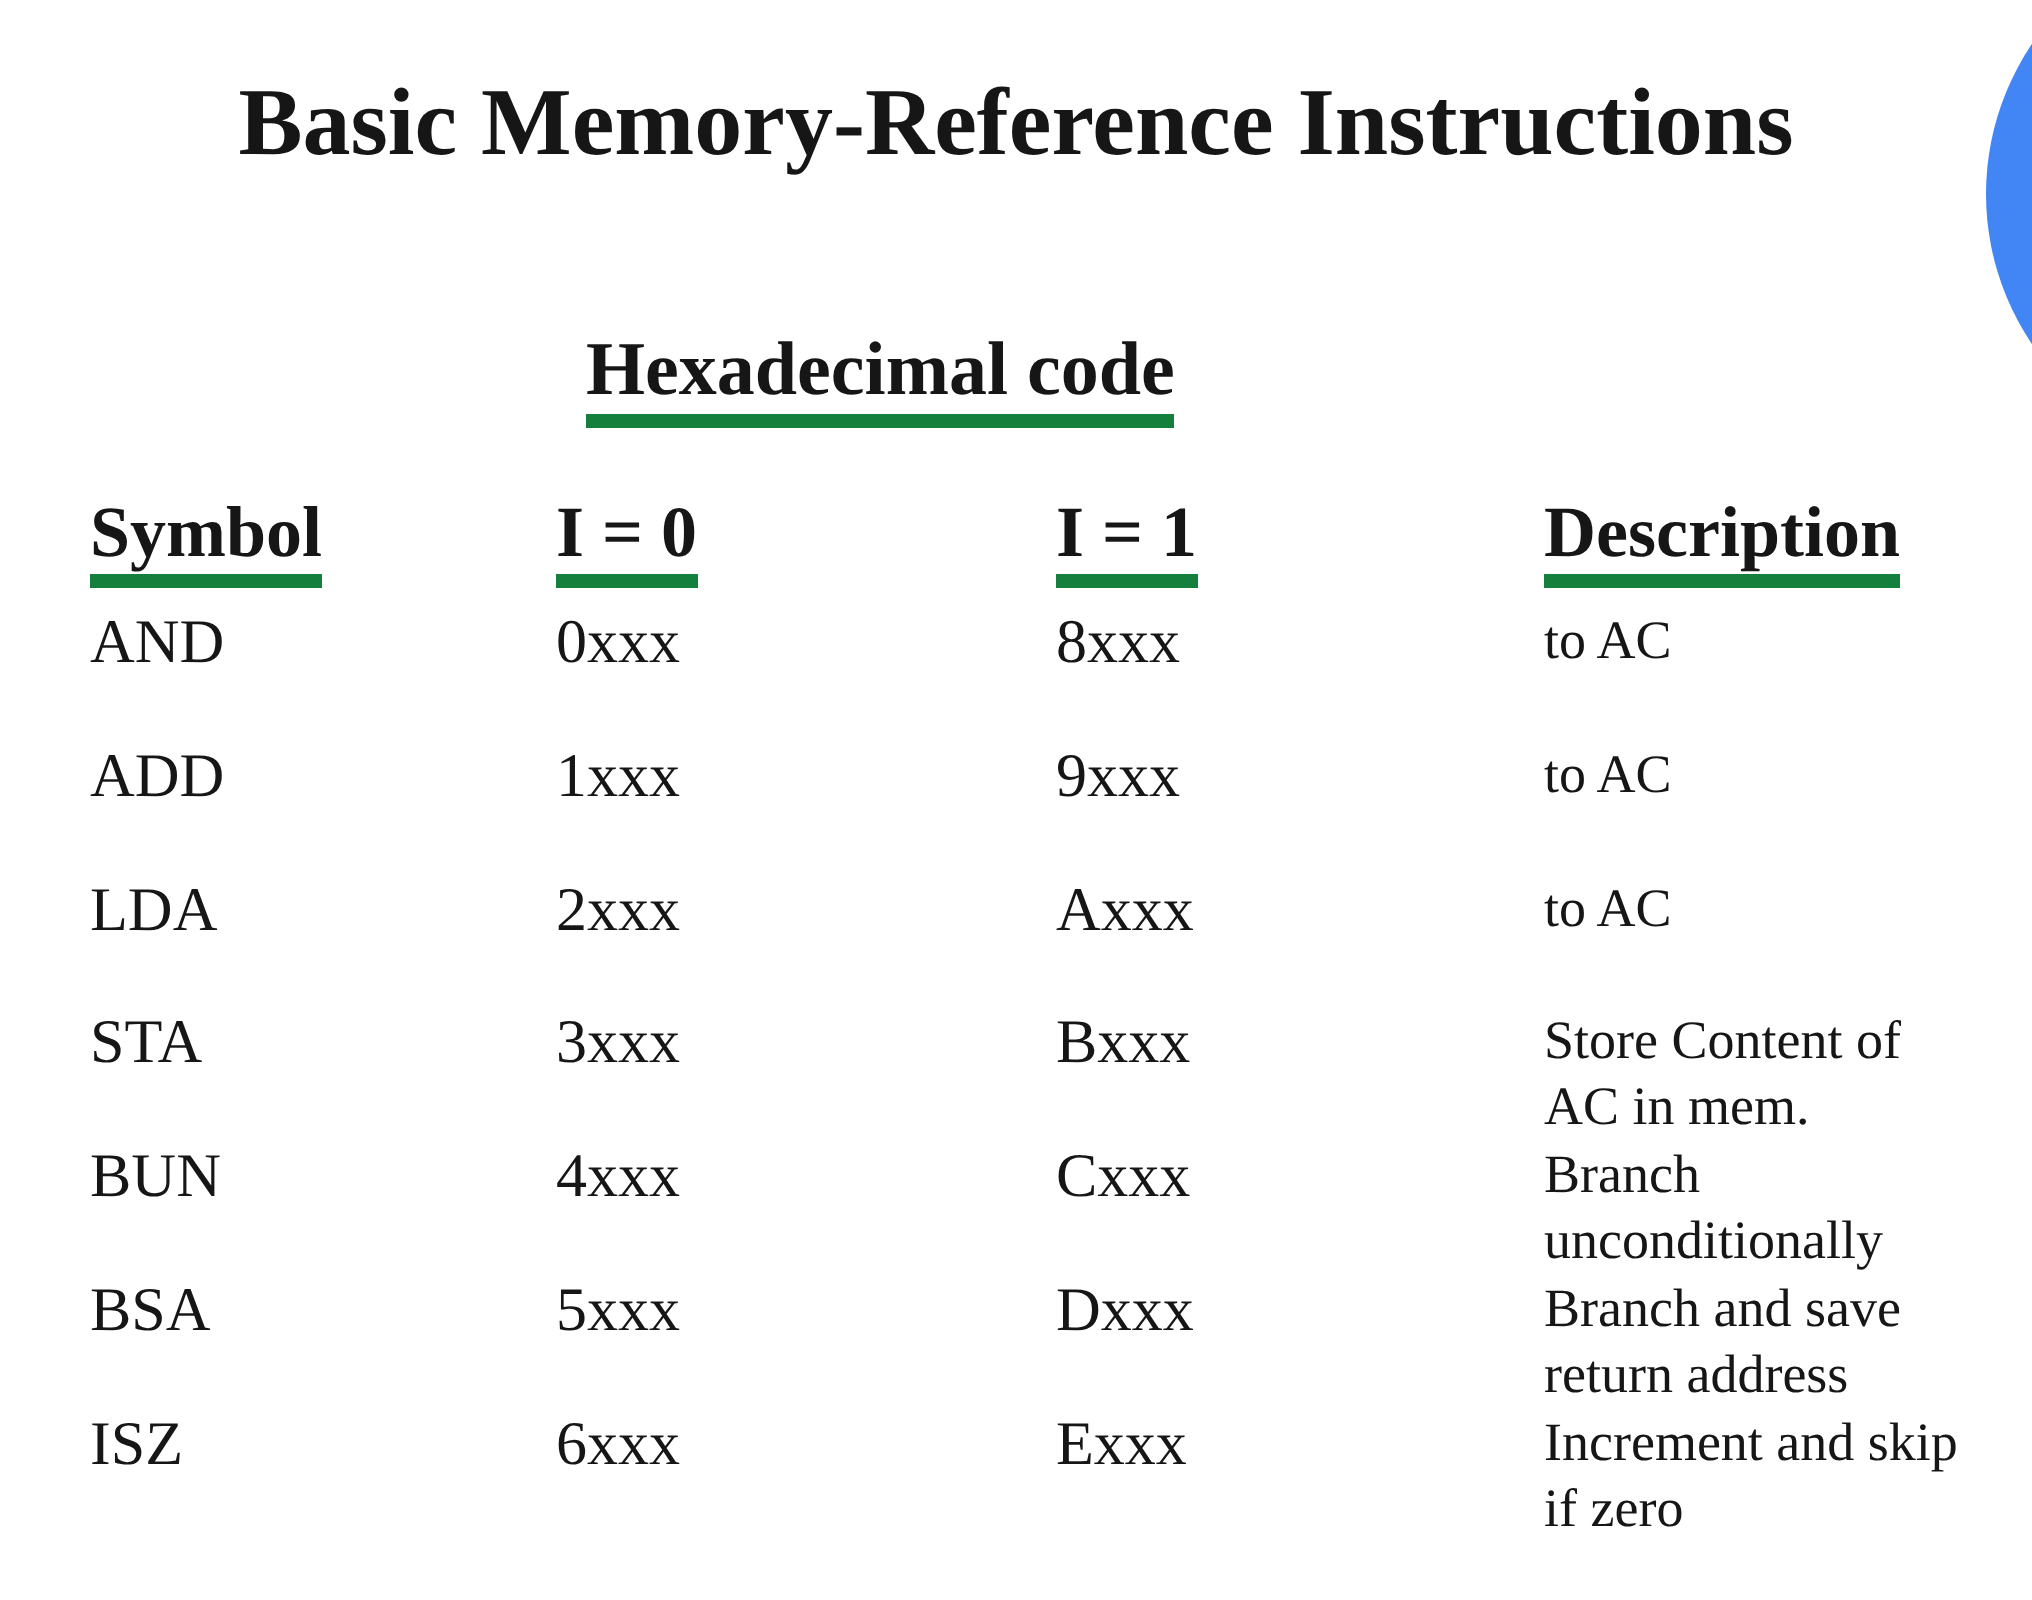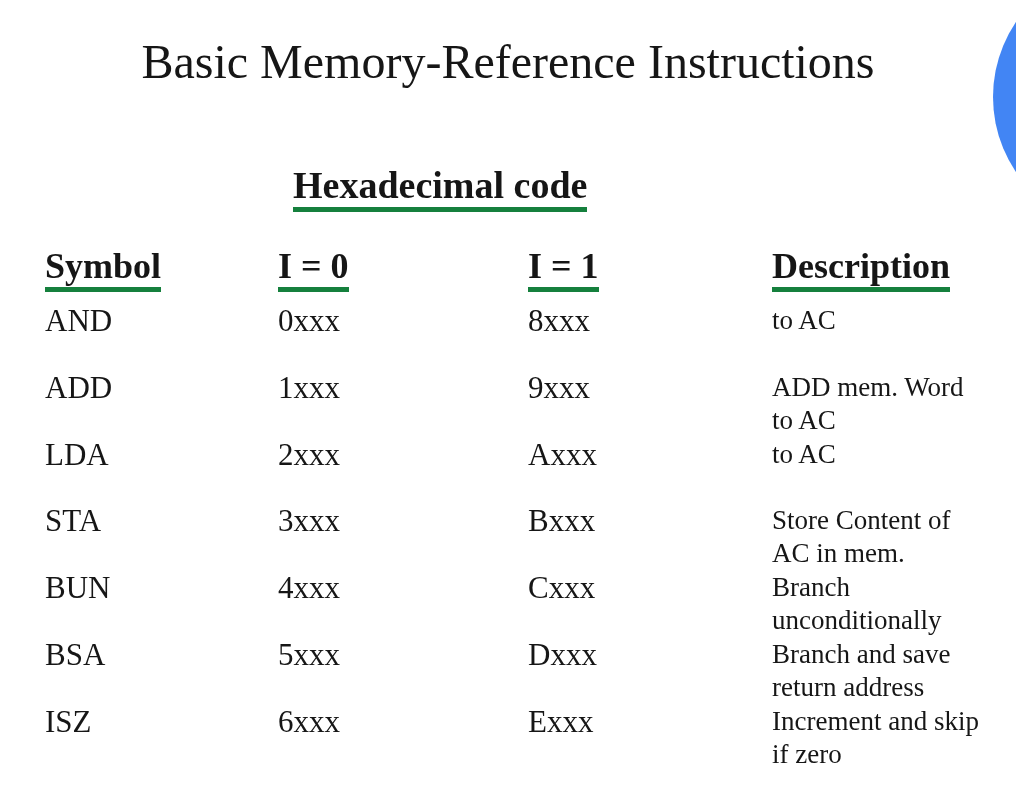--- a/index.html
+++ b/index.html
@@ -13,35 +13,35 @@
     color: #161616;
   }
   .title {
     position: absolute;
     top: 37px;
     left: 0;
     width: 100%;
     text-align: center;
     font-size: 48px;
     line-height: 1.05;
-    font-weight: 400;
+    font-weight: 700;
     white-space: nowrap;
   }
   .group-header {
     position: absolute;
     left: 293px;
     top: 166px;
     font-size: 38px;
     font-weight: 700;
     line-height: 1.05;
     white-space: nowrap;
   }
   .u {
     display: inline-block;
-    border-bottom: 5px solid #15803d;
+    border-bottom: 7px solid #15803d;
     padding-bottom: 1px;
   }
   .header-row {
     position: absolute;
     left: 45px;
     top: 248px;
     width: 930px;
     display: grid;
     grid-template-columns: 233px 250px 244px 203px;
     font-size: 36px;
@@ -106,21 +106,20 @@
       <div class="desc">
         <div>to AC</div>
       </div>
     </div>
 
     <div class="t-row">
       <div class="cell">ADD</div>
       <div class="cell">1xxx</div>
       <div class="cell">9xxx</div>
       <div class="desc">
-        <div>ADD mem. Word</div>
         <div>to AC</div>
       </div>
     </div>
 
     <div class="t-row">
       <div class="cell">LDA</div>
       <div class="cell">2xxx</div>
       <div class="cell">Axxx</div>
       <div class="desc">
         <div>to AC</div>

